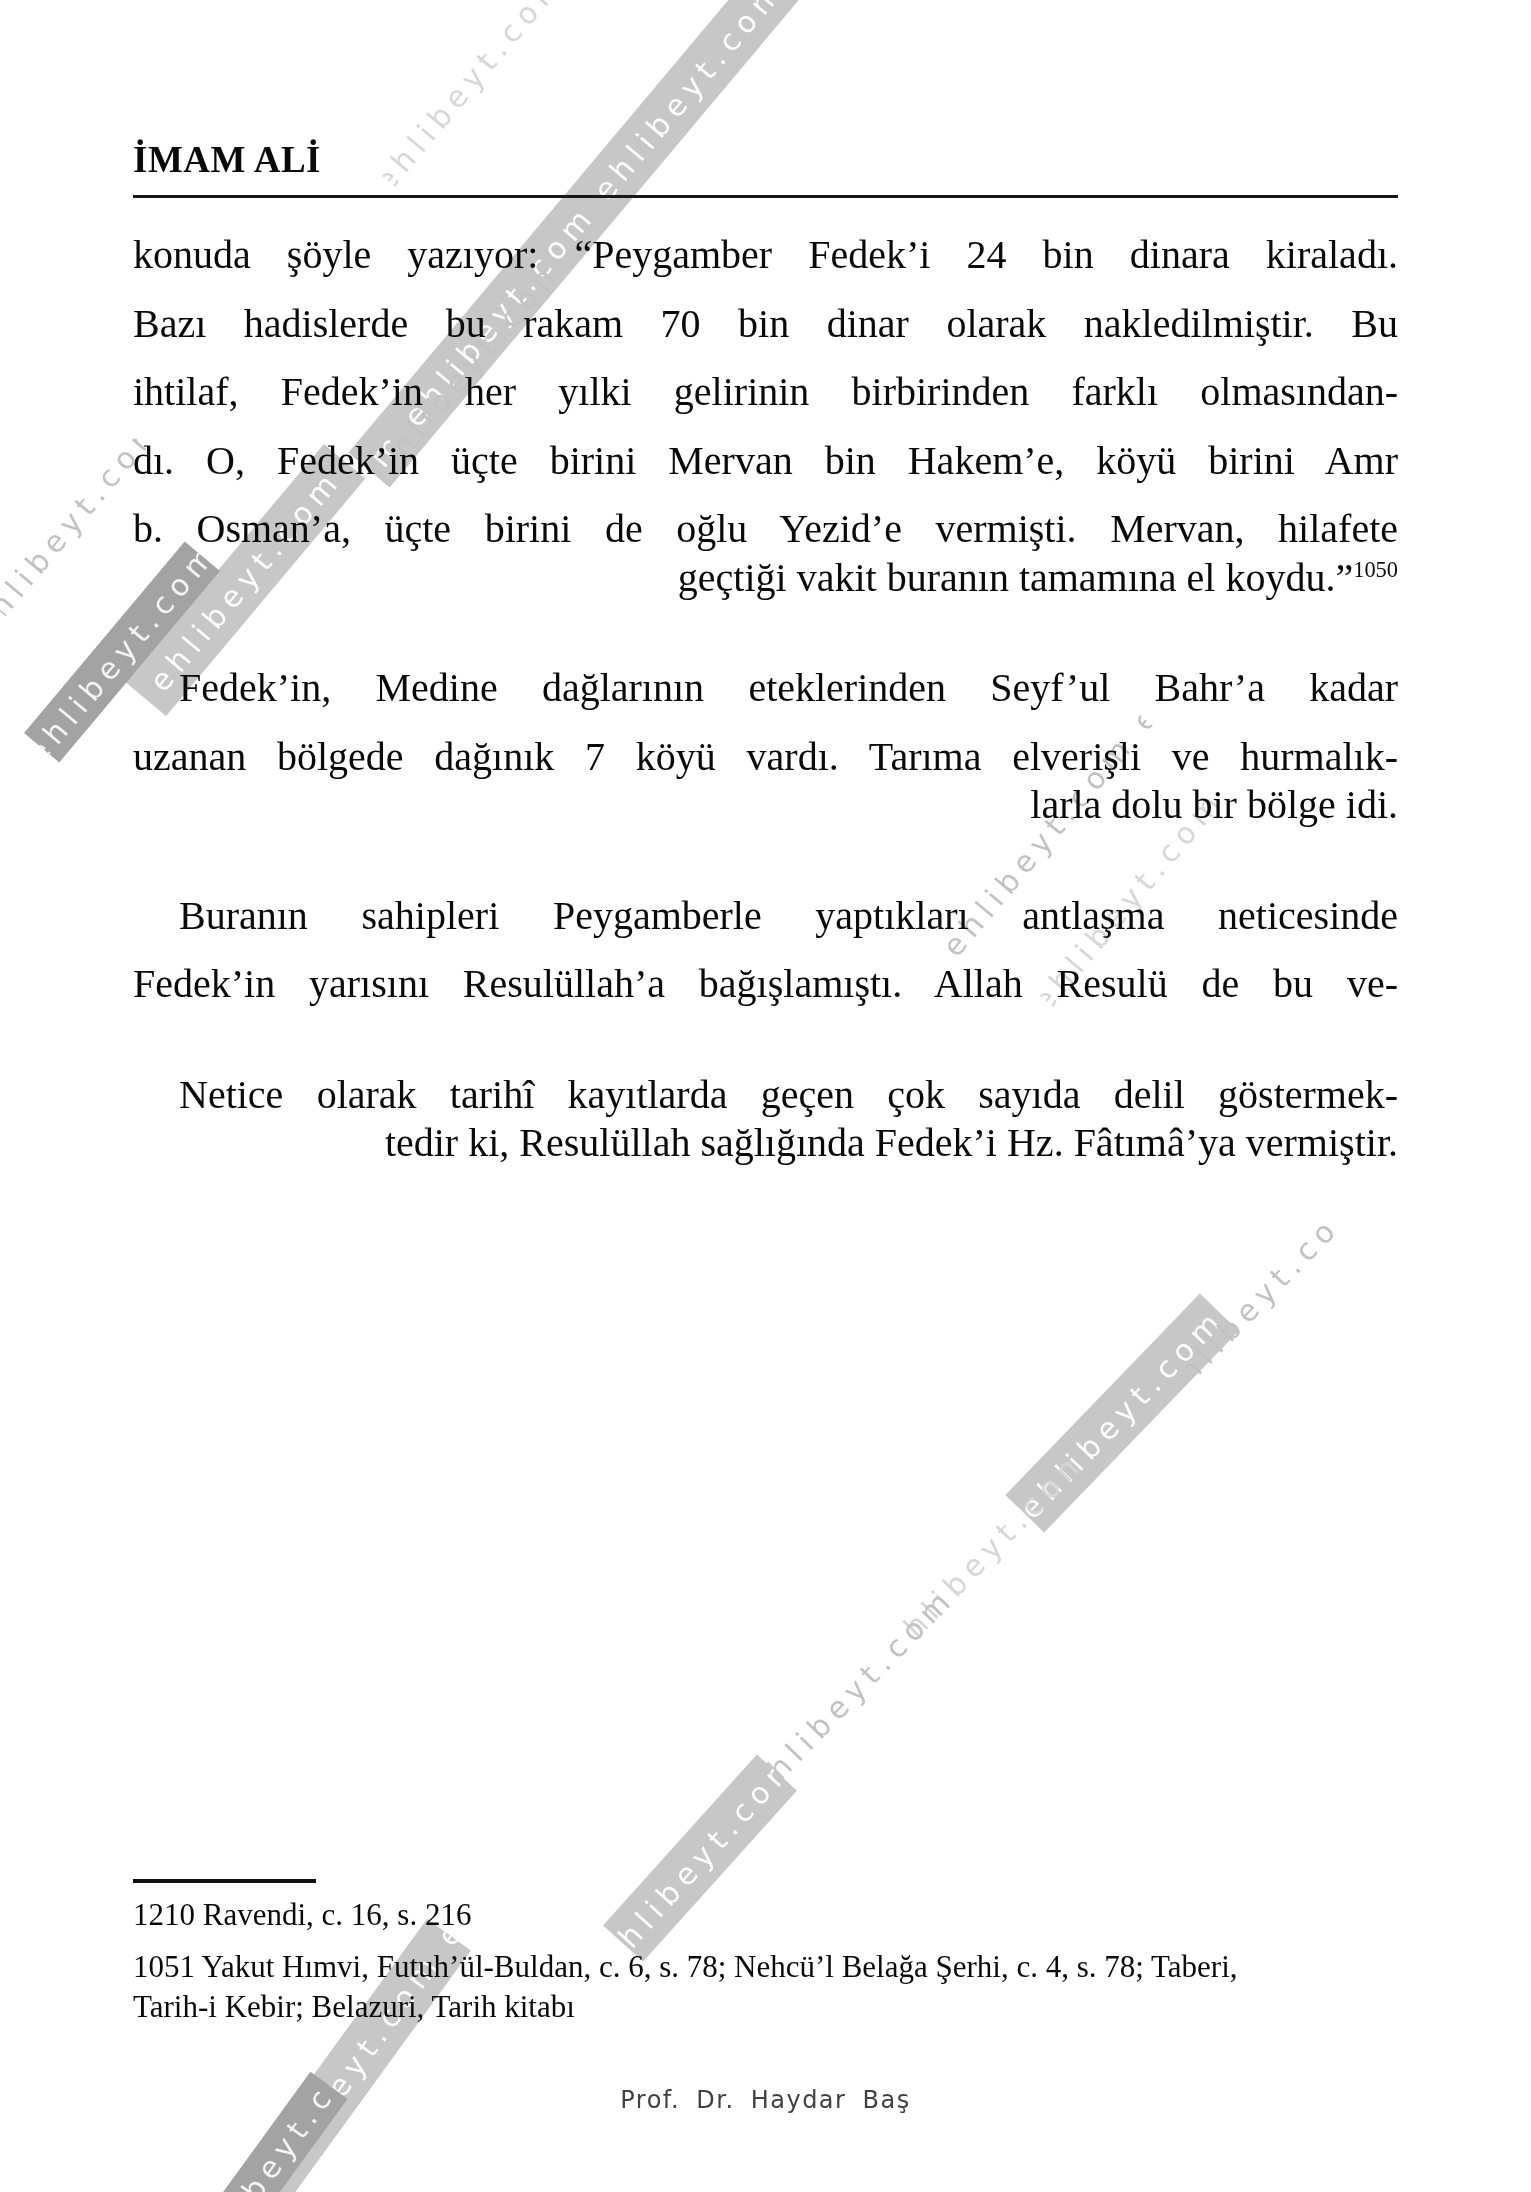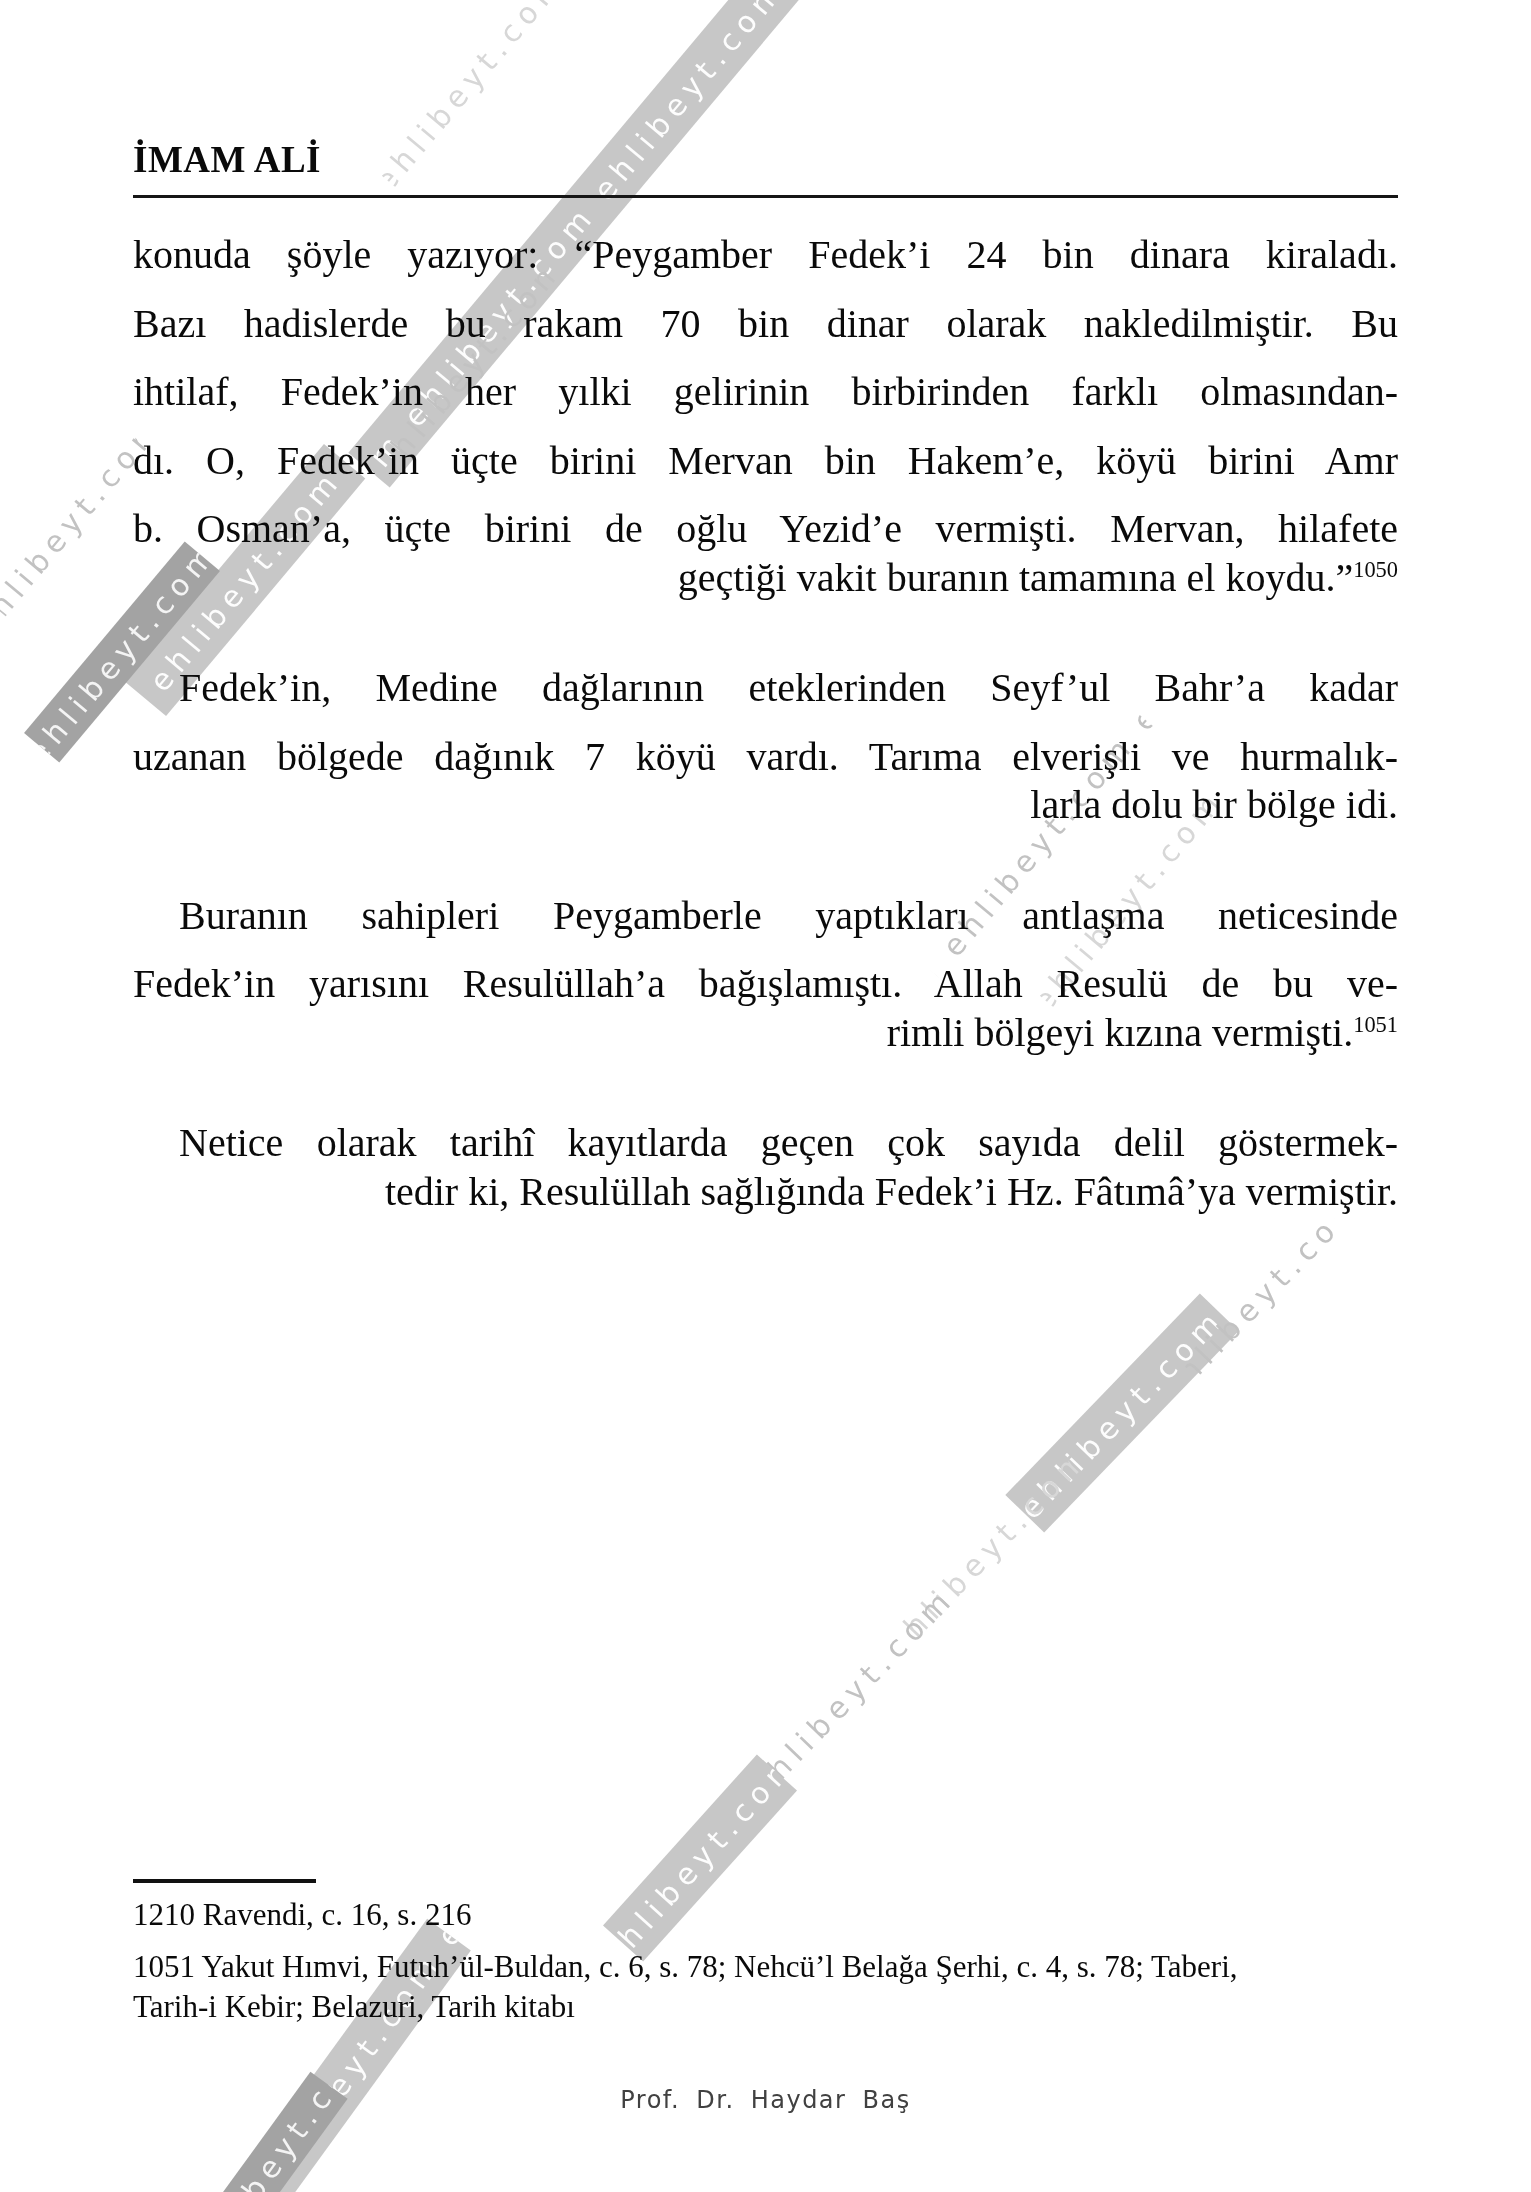--- a/index.html
+++ b/index.html
@@ -117,21 +117,20 @@
           <div class="line">geçtiği vakit buranın tamamına el koydu.”<sup>1050</sup></div>
         </div>
         <div class="para indent">
           <div class="line jline">Fedek’in, Medine dağlarının eteklerinden Seyf’ul Bahr’a kadar</div>
           <div class="line jline">uzanan bölgede dağınık 7 köyü vardı. Tarıma elverişli ve hurmalık-</div>
           <div class="line">larla dolu bir bölge idi.</div>
         </div>
         <div class="para indent">
           <div class="line jline">Buranın sahipleri Peygamberle yaptıkları antlaşma neticesinde</div>
           <div class="line jline">Fedek’in yarısını Resulüllah’a bağışlamıştı. Allah Resulü de bu ve-</div>
-          <div class="line">rimli bölgeyi kızına vermişti.<sup>1051</sup></div>
         </div>
         <div class="para indent">
           <div class="line jline">Netice olarak tarihî kayıtlarda geçen çok sayıda delil göstermek-</div>
           <div class="line">tedir ki, Resulüllah sağlığında Fedek’i Hz. Fâtımâ’ya vermiştir.</div>
         </div>
       </div>
   </div>
 
   <div class="footnotes">
     <div class="footnote-rule"></div>

